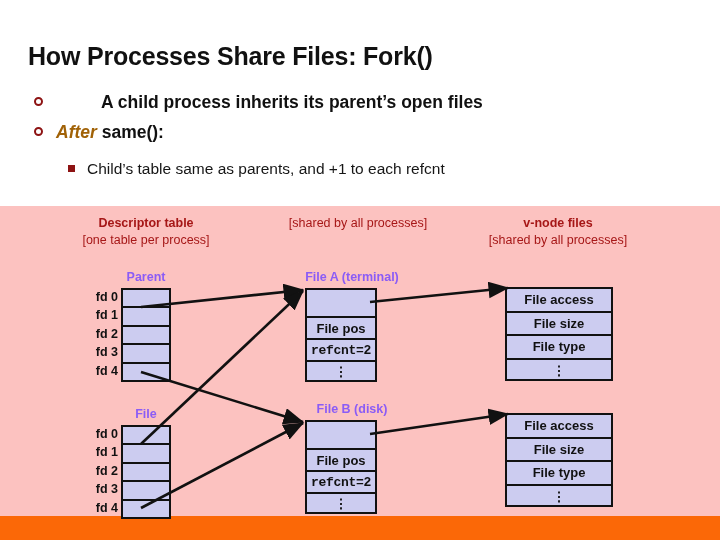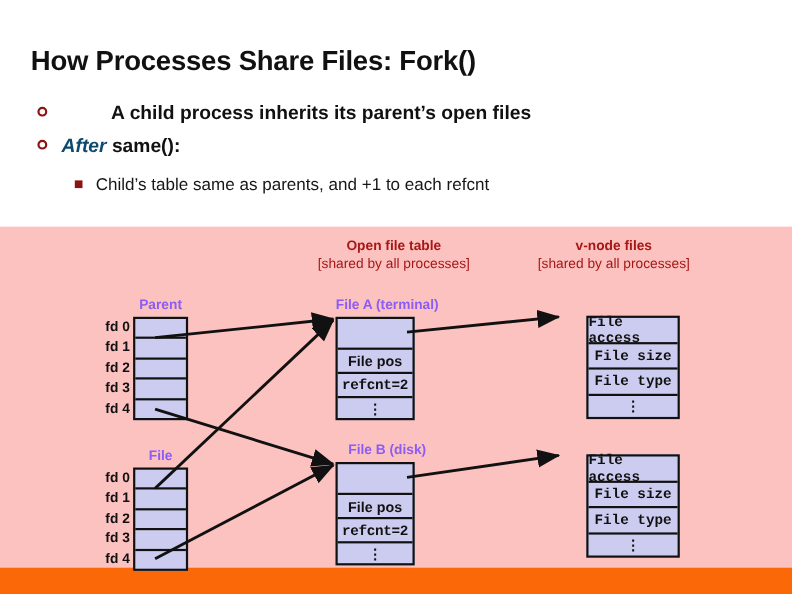--- a/index.html
+++ b/index.html
@@ -19,21 +19,21 @@
   .bullet{
     position:absolute;display:flex;align-items:baseline;
     white-space:nowrap;
   }
   .bullet .bdot{
     display:inline-block;width:9px;height:9px;border-radius:50%;
     border:2px solid #8d1313;box-sizing:border-box;margin-right:13px;
     position:relative;top:-2px;flex:none;
   }
   .bullet .btxt{font-size:17.5px;font-weight:bold;color:#111111;}
-  .bullet .em{color:#0c4a6e;font-style:italic;font-weight:bold;}
+  .bullet .em{color:#a16207;font-style:italic;font-weight:bold;}
   #b1{left:34px;top:92px;gap:45px;}
   #b2{left:34px;top:122px;}
 
   .subbullet{
     position:absolute;left:68px;top:160px;display:flex;align-items:baseline;
     white-space:nowrap;
   }
   .subbullet .sdot{
     display:inline-block;width:7px;height:7px;background:#8d1313;
     margin-right:12px;position:relative;top:-2px;flex:none;
@@ -97,21 +97,21 @@
   
   #filea-table,#fileb-table{left:305px;width:72px;}
   #filea-table{top:288px;height:94px;}
   #fileb-table{top:420px;height:94px;}
   #filea-table .row:nth-child(1),#fileb-table .row:nth-child(1){height:28px;}
   #filea-table .row:nth-child(2),#fileb-table .row:nth-child(2){height:22px;}
   #filea-table .row:nth-child(3),#fileb-table .row:nth-child(3){height:22px;}
   #filea-table .row:nth-child(4),#fileb-table .row:nth-child(4){height:19px;}
 
   
-  #vnodea-table,#vnodeb-table{left:533px;width:85px;font-family:Liberation Mono, monospace;}
+  #vnodea-table,#vnodeb-table{left:505px;width:108px;}
   #vnodea-table{top:287px;height:94px;}
   #vnodeb-table{top:413px;height:94px;}
   #vnodea-table .row,#vnodeb-table .row{height:23.5px;}
 
   #svg-arrows{position:absolute;left:0;top:0;width:720px;height:540px;
               pointer-events:none;}
 </style>
 </head>
 <body>
 
@@ -131,22 +131,25 @@
 
   <div class="subbullet">
     <span class="sdot"></span>
     <span class="stxt">Child’s table same as parents, and +1 to each refcnt</span>
   </div>
 
   <div id="kband"></div>
   <div id="obar"></div>
 
 
+  <div class="colhead" style="left:56px;top:215px;width:180px;">
+    <span class="h1">Descriptor table</span>
+    <span class="h2">[one table per process]</span>
+  </div>
   <div class="colhead" style="left:258px;top:215px;width:200px;">
-    <span class="h1">Open file table</span>
     <span class="h2">[shared by all processes]</span>
   </div>
   <div class="colhead" style="left:458px;top:215px;width:200px;">
     <span class="h1">v-node files</span>
     <span class="h2">[shared by all processes]</span>
   </div>
 
   <div class="boxlabel" style="left:96px;top:270px;width:100px;">Parent</div>
   <div class="boxlabel" style="left:96px;top:407px;width:100px;">File</div>
   <div class="boxlabel" style="left:292px;top:270px;width:120px;">File A (terminal)</div>

